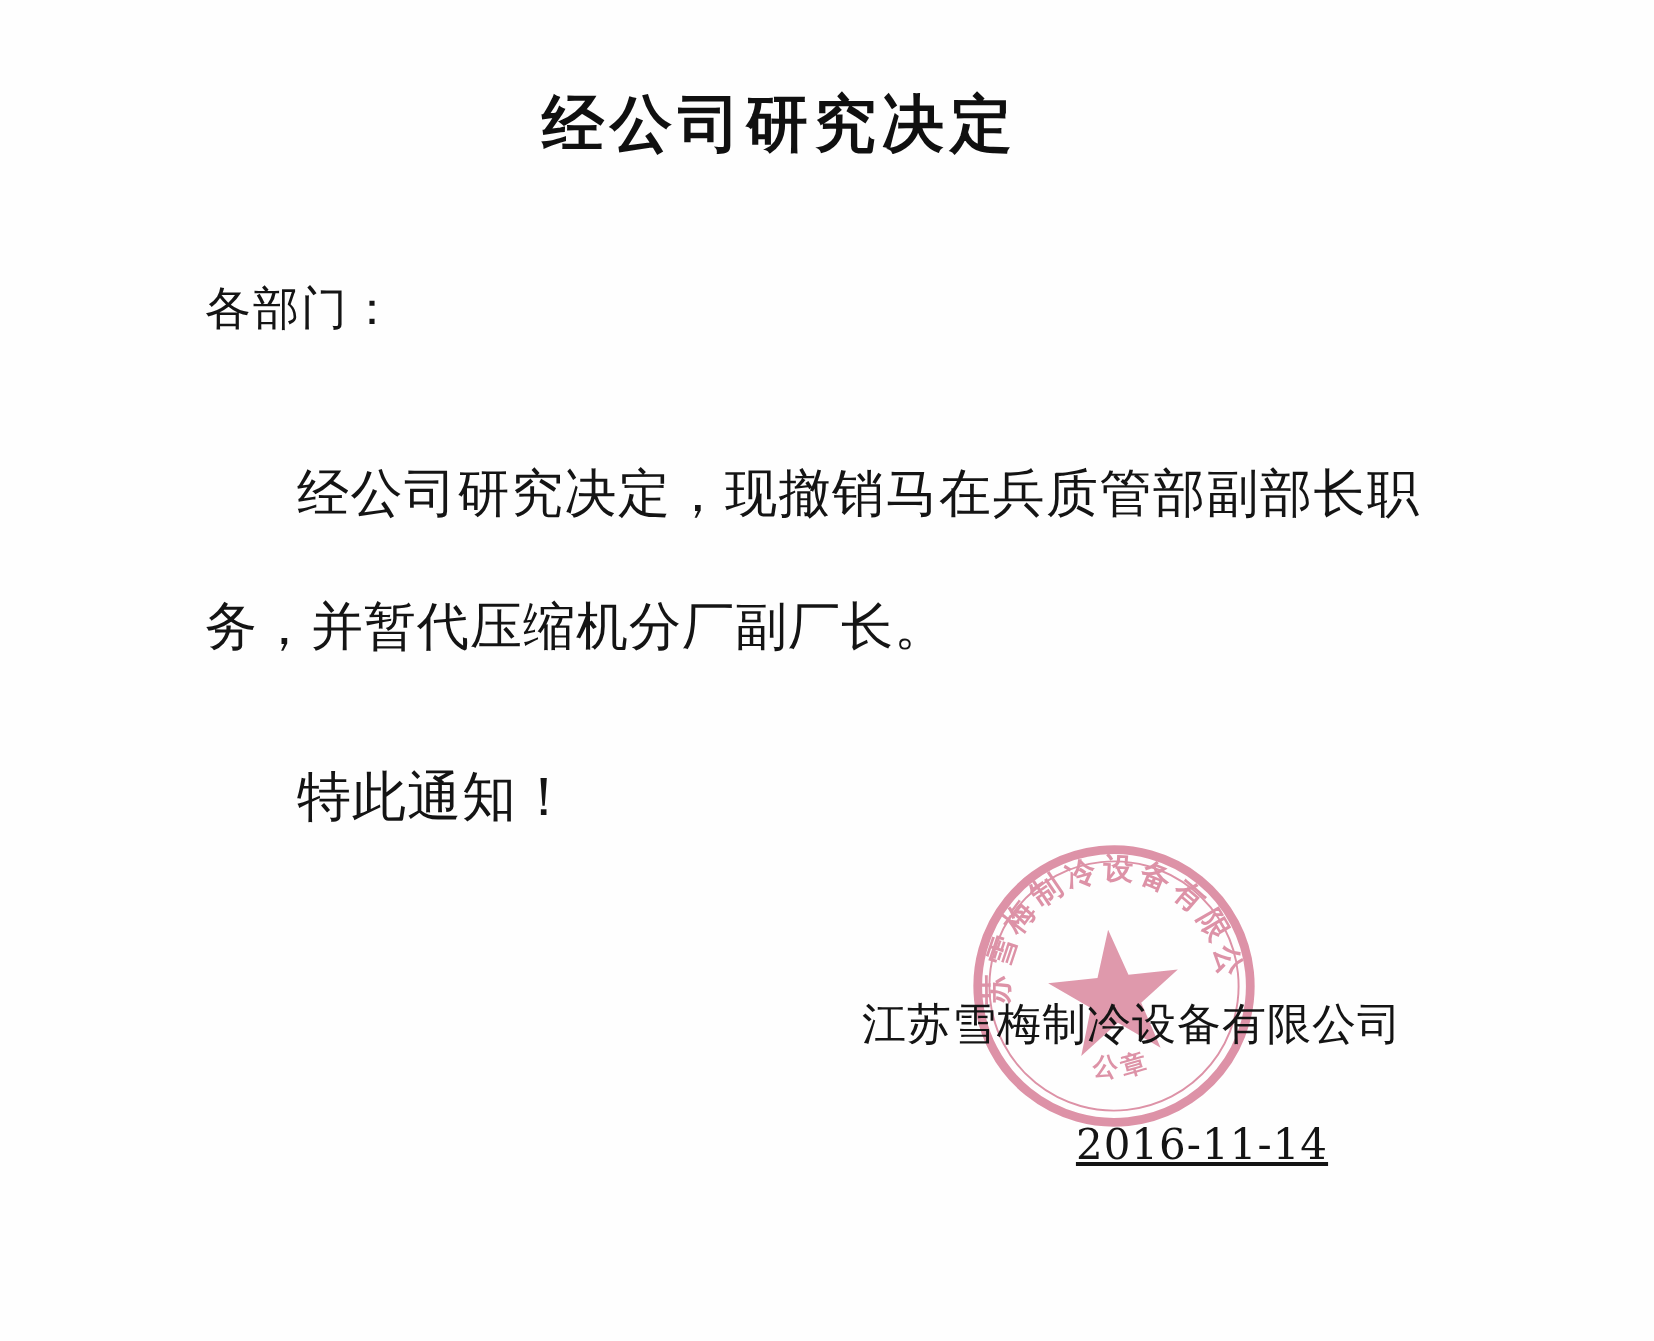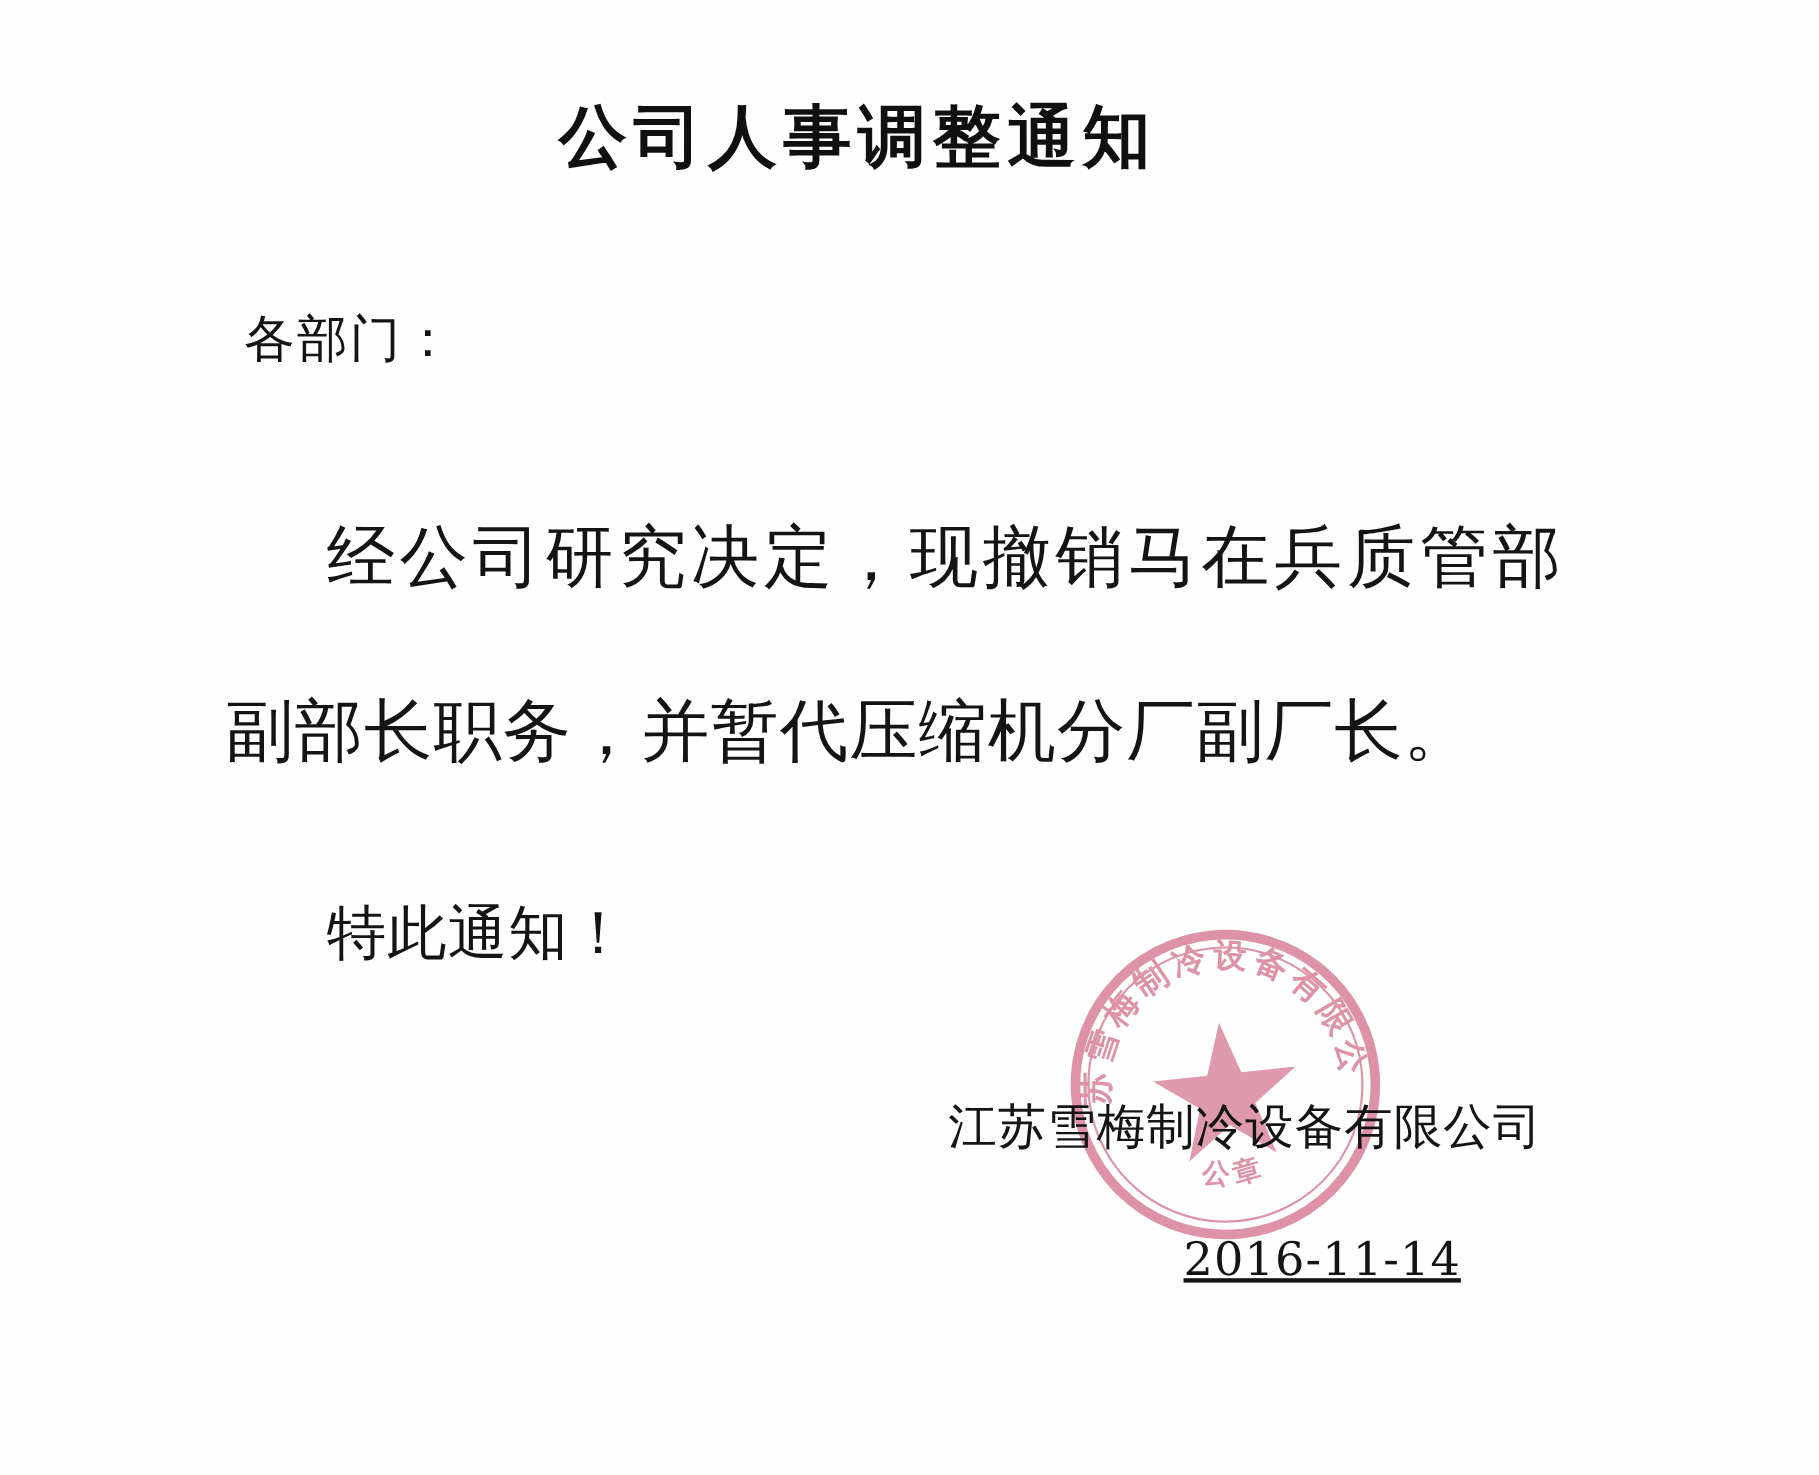--- a/index.html
+++ b/index.html
@@ -42,25 +42,25 @@
     top: 285px;
     left: 205px;
     width: 1215px;
     font-size: 44px;
     line-height: 1.0;
     color: #141414;
   }
   .salutation {
     font-size: 46px;
     letter-spacing: 2px;
-    margin: 0 0 96px 17px;
+    margin: 0 0 96px 0;
   }
   .para {
     margin: 0 0 78px 0;
-    font-size: 62px;
+    font-size: 52px;
     line-height: 2.55;
     text-align: justify;
     text-justify: inter-ideograph;
     letter-spacing: 1px;
   }
   .para.indent {
     text-indent: 92px;
   }
   .para-closing {
     margin: 0;
@@ -107,21 +107,21 @@
     opacity: 0.78;
     transform: rotate(-6deg);
   }
   .seal svg { display: block; width: 100%; height: 100%; }
 </style>
 </head>
 <body>
 
 <div class="page">
 
-  <div class="doc-title">公司人事调整通知</div>
+  <div class="doc-title">经公司研究决定</div>
 
   <div class="body-block">
     <p class="salutation">各部门：</p>
     <p class="para indent">经公司研究决定，现撤销马在兵质管部副部长职务，并暂代压缩机分厂副厂长。</p>
     <p class="para-closing">特此通知！</p>
   </div>
 
   <div class="seal">
     <svg viewBox="0 0 300 300" xmlns="http://www.w3.org/2000/svg">
       <defs>

